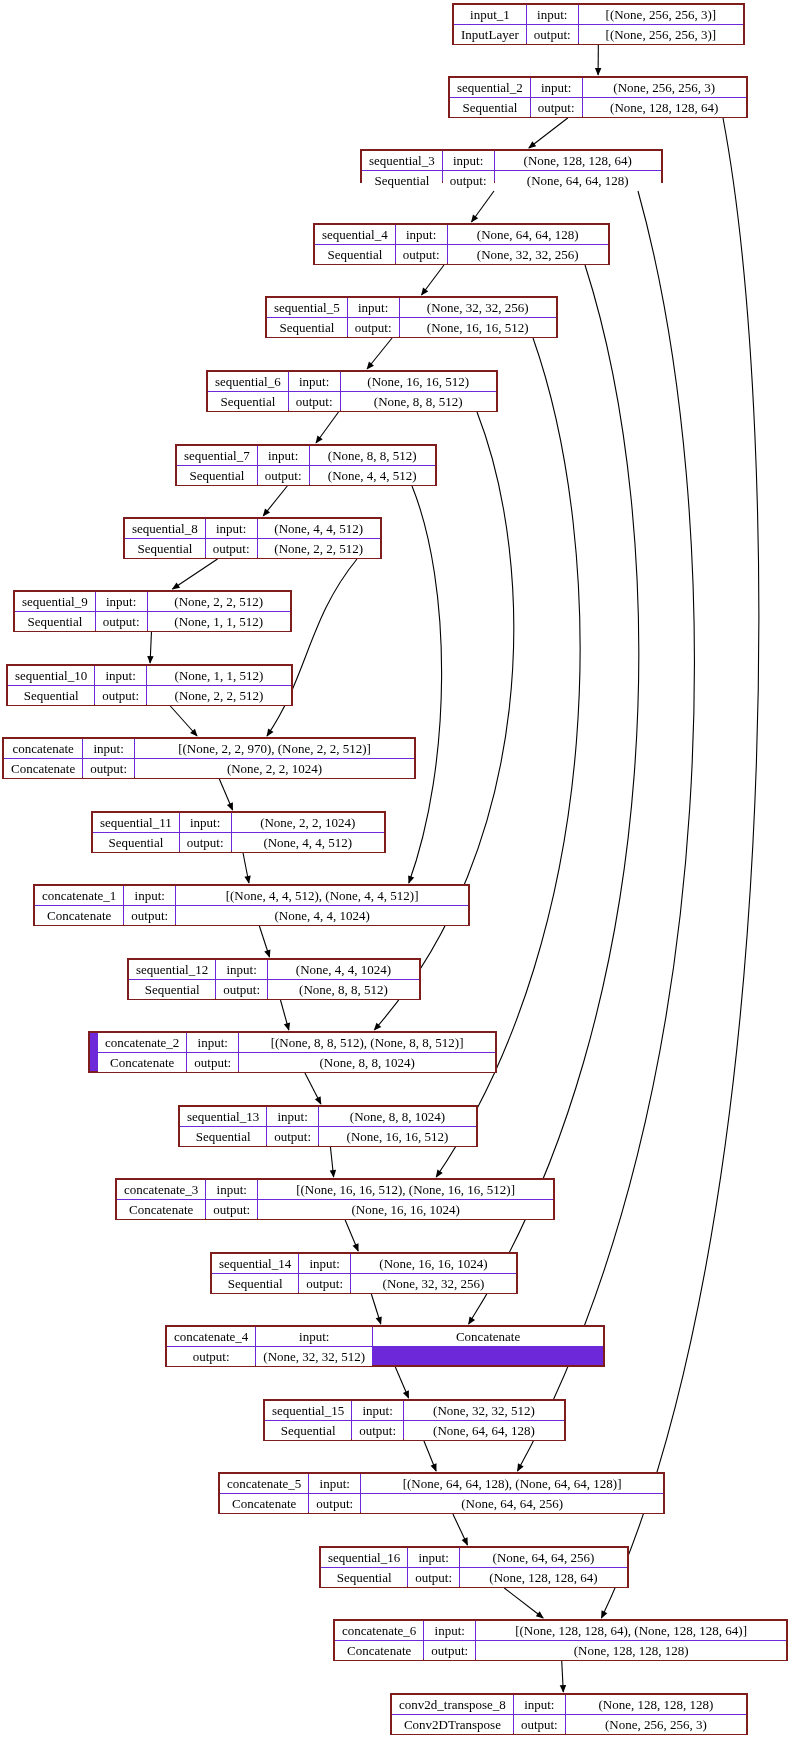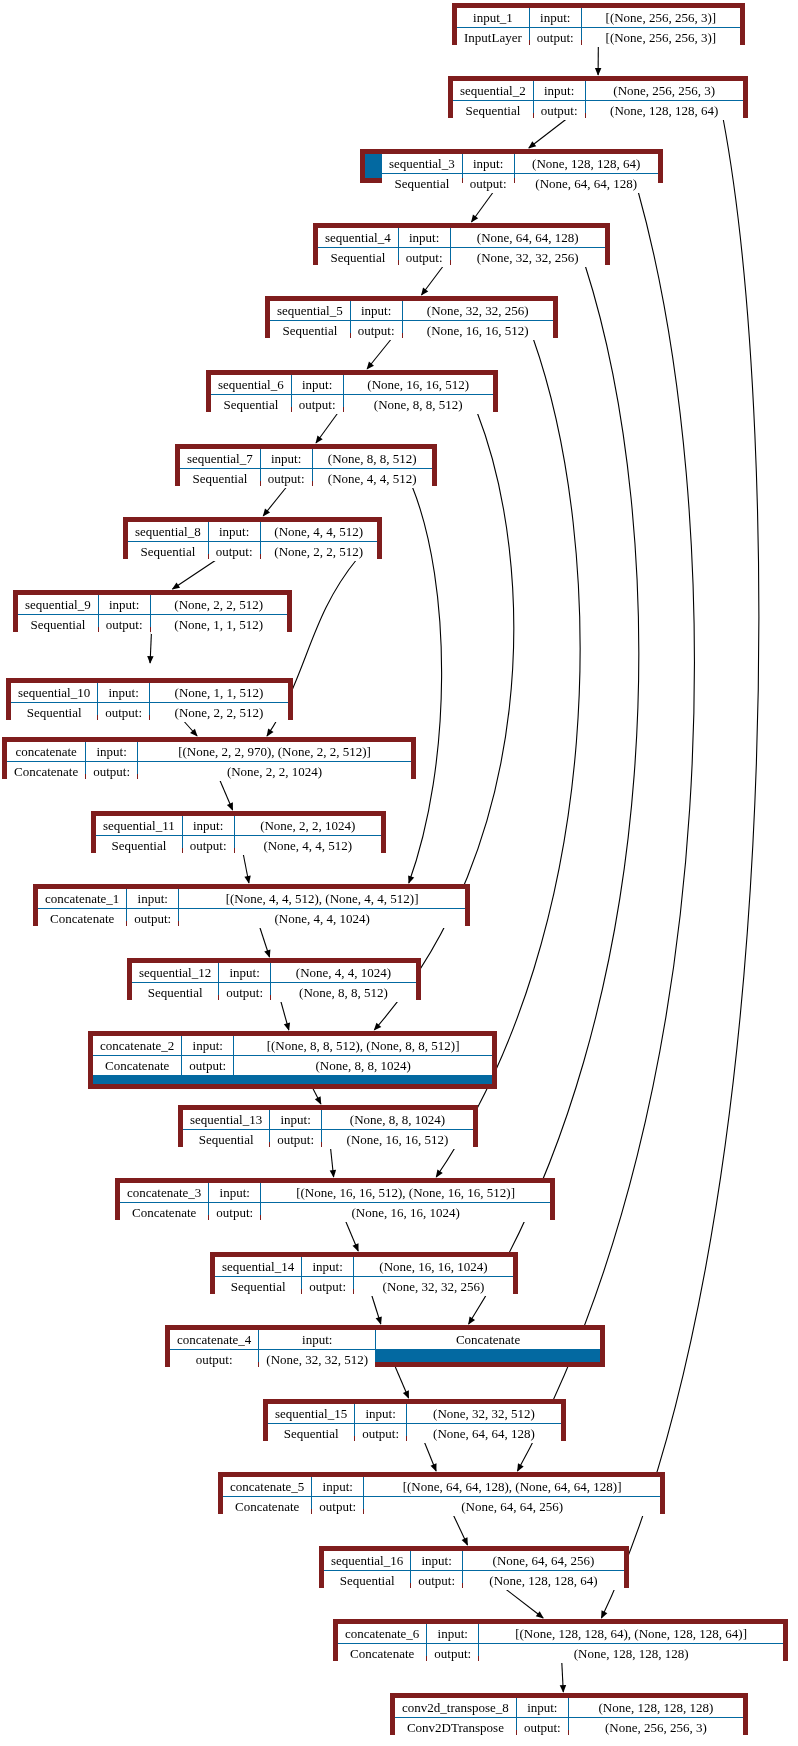--- a/index.html
+++ b/index.html
@@ -12,22 +12,22 @@
     overflow:hidden;
   }
   #edges{position:absolute;left:0;top:0;width:798px;height:1746px;}
   .edge{stroke:#000;stroke-width:1.1;fill:none;}
   .node{
     position:absolute;
     display:grid;
     grid-template-columns:max-content max-content auto;
     grid-auto-rows:19px;
     gap:1px;
-    background:#0369a1;              
-    border:5px solid #7f1d1d;
+    background:#6d28d9;              
+    border:2px solid #7f1d1d;
     box-sizing:border-box;
     font-size:13px;
     line-height:19px;
     white-space:nowrap;
   }
   .cell{
     background:#fff;
     display:flex;
     align-items:center;
     justify-content:center;
@@ -87,21 +87,21 @@
         <div class="cell">[(None, 256, 256, 3)]</div>
       </div>
       <div class="node" style="left: 448px; top: 76px; min-width: 300px; height: 42px;">
         <div class="cell">sequential_2</div>
         <div class="cell">input:</div>
         <div class="cell">(None, 256, 256, 3)</div>
         <div class="cell">Sequential</div>
         <div class="cell">output:</div>
         <div class="cell">(None, 128, 128, 64)</div>
       </div>
-      <div class="node" style="left: 360px; top: 149px; min-width: 303px; height: 34px; padding-left: 17px;">
+      <div class="node" style="left: 360px; top: 149px; min-width: 303px; height: 34px;">
         <div class="cell">sequential_3</div>
         <div class="cell">input:</div>
         <div class="cell">(None, 128, 128, 64)</div>
         <div class="cell">Sequential</div>
         <div class="cell">output:</div>
         <div class="cell">(None, 64, 64, 128)</div>
       </div>
       <div class="node" style="left: 313px; top: 223px; min-width: 297px; height: 42px;">
         <div class="cell">sequential_4</div>
         <div class="cell">input:</div>
@@ -143,21 +143,21 @@
         <div class="cell">(None, 2, 2, 512)</div>
       </div>
       <div class="node" style="left: 13px; top: 590px; min-width: 279px; height: 42px;">
         <div class="cell">sequential_9</div>
         <div class="cell">input:</div>
         <div class="cell">(None, 2, 2, 512)</div>
         <div class="cell">Sequential</div>
         <div class="cell">output:</div>
         <div class="cell">(None, 1, 1, 512)</div>
       </div>
-      <div class="node" style="left: 6px; top: 664px; min-width: 287px; height: 42px; margin-top: 14px;">
+      <div class="node" style="left: 6px; top: 664px; min-width: 287px; height: 42px;">
         <div class="cell">sequential_10</div>
         <div class="cell">input:</div>
         <div class="cell">(None, 1, 1, 512)</div>
         <div class="cell">Sequential</div>
         <div class="cell">output:</div>
         <div class="cell">(None, 2, 2, 512)</div>
       </div>
       <div class="node" style="left: 2px; top: 737px; min-width: 414px; height: 42px;">
         <div class="cell">concatenate</div>
         <div class="cell">input:</div>
@@ -183,21 +183,21 @@
         <div class="cell">(None, 4, 4, 1024)</div>
       </div>
       <div class="node" style="left: 127px; top: 958px; min-width: 294px; height: 42px;">
         <div class="cell">sequential_12</div>
         <div class="cell">input:</div>
         <div class="cell">(None, 4, 4, 1024)</div>
         <div class="cell">Sequential</div>
         <div class="cell">output:</div>
         <div class="cell">(None, 8, 8, 512)</div>
       </div>
-      <div class="node" style="left: 88px; top: 1031px; min-width: 409px; height: 58px;">
+      <div class="node" style="left: 88px; top: 1031px; min-width: 409px; height: 42px; padding-left: 8px;">
         <div class="cell">concatenate_2</div>
         <div class="cell">input:</div>
         <div class="cell">[(None, 8, 8, 512), (None, 8, 8, 512)]</div>
         <div class="cell">Concatenate</div>
         <div class="cell">output:</div>
         <div class="cell">(None, 8, 8, 1024)</div>
       </div>
       <div class="node" style="left: 178px; top: 1105px; min-width: 300px; height: 42px;">
         <div class="cell">sequential_13</div>
         <div class="cell">input:</div>

